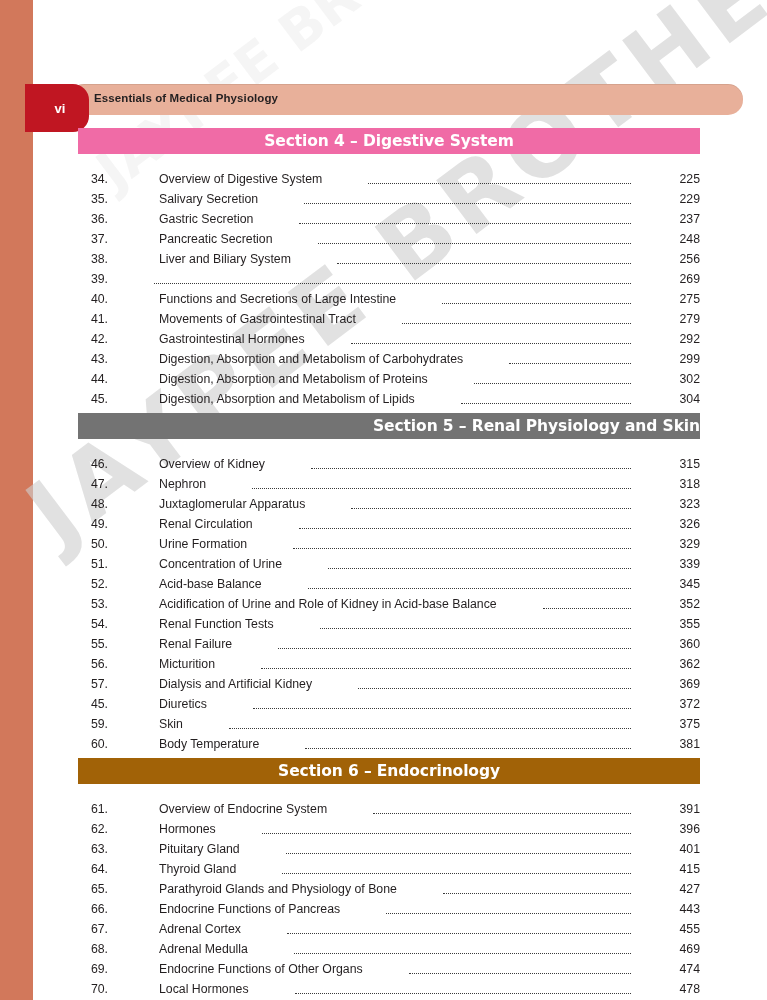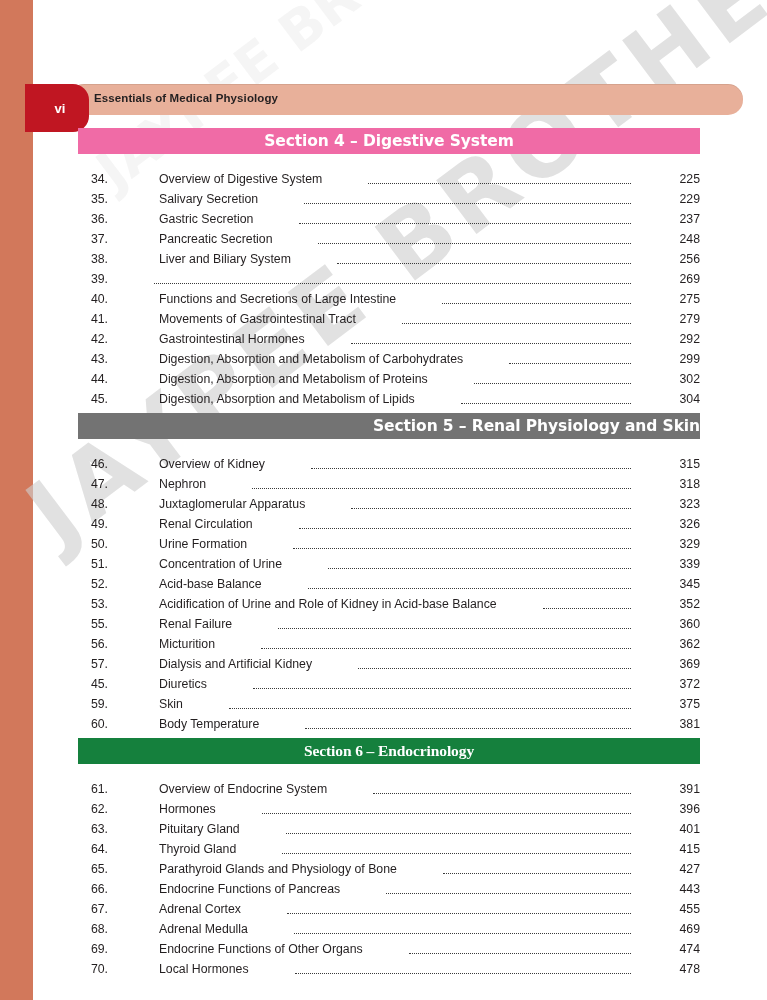--- a/index.html
+++ b/index.html
@@ -139,21 +139,21 @@
     text-align: center;
     color: #ffffff;
     font-family: "DejaVu Sans", sans-serif;
     font-size: 15.5px;
     font-weight: 700;
     letter-spacing: -.1px;
     margin-bottom: 14px;
   }
   .section-header.pink  { background: #f06ba6; }
   .section-header.blue  { background: #737373; text-align: right; }
-  .section-header.green { background: #15803d; font-family: Liberation Serif, serif; }
+  .section-header.green { background: #a16207; }
 
   .entries { margin: 0; padding: 0; list-style: none; }
 
   .entry {
     display: flex;
     align-items: flex-end;
     height: 20px;
     font-size: 12.3px;
     color: #231f20;
     white-space: nowrap;
@@ -327,20 +327,26 @@
             <span class="entry-dots"></span>
             <span class="entry-page">345</span>
           </li>
           <li class="entry">
             <span class="entry-num">53</span>
             <span class="entry-title">Acidification of Urine and Role of Kidney in Acid-base Balance</span>
             <span class="entry-dots"></span>
             <span class="entry-page">352</span>
           </li>
           <li class="entry">
+            <span class="entry-num">54</span>
+            <span class="entry-title">Renal Function Tests</span>
+            <span class="entry-dots"></span>
+            <span class="entry-page">355</span>
+          </li>
+          <li class="entry">
             <span class="entry-num">55</span>
             <span class="entry-title">Renal Failure</span>
             <span class="entry-dots"></span>
             <span class="entry-page">360</span>
           </li>
           <li class="entry">
             <span class="entry-num">56</span>
             <span class="entry-title">Micturition</span>
             <span class="entry-dots"></span>
             <span class="entry-page">362</span>

